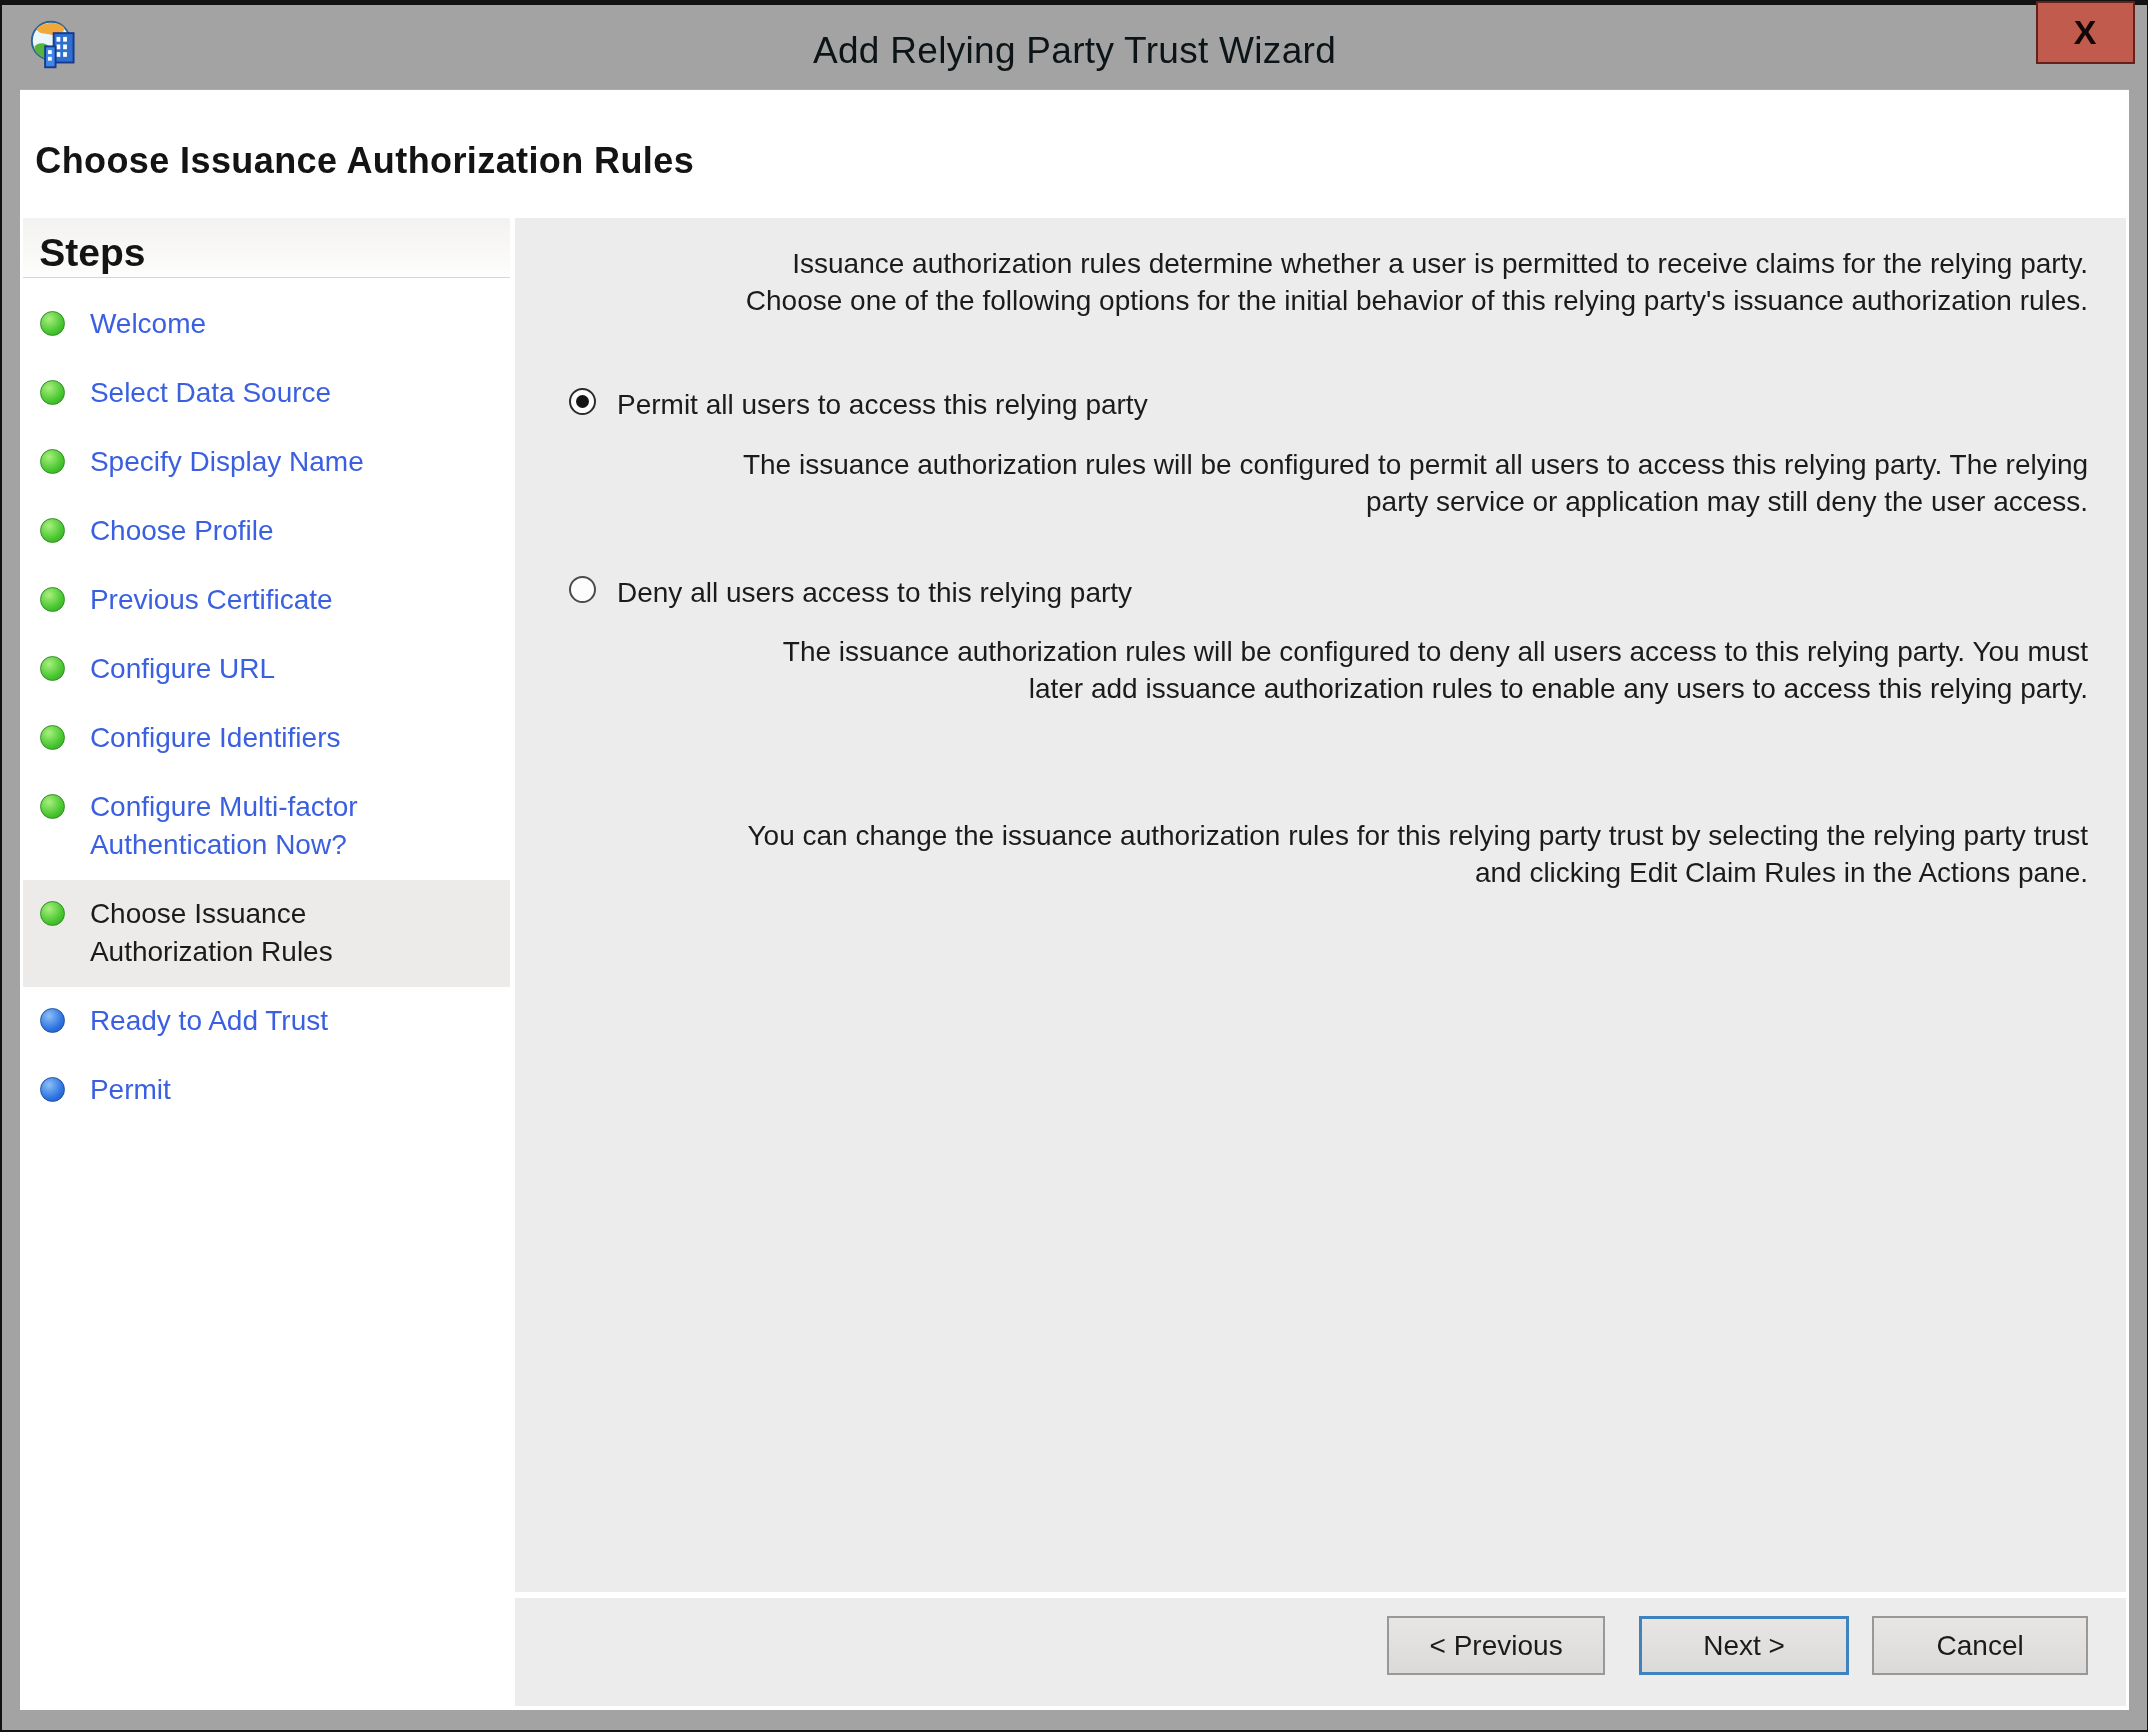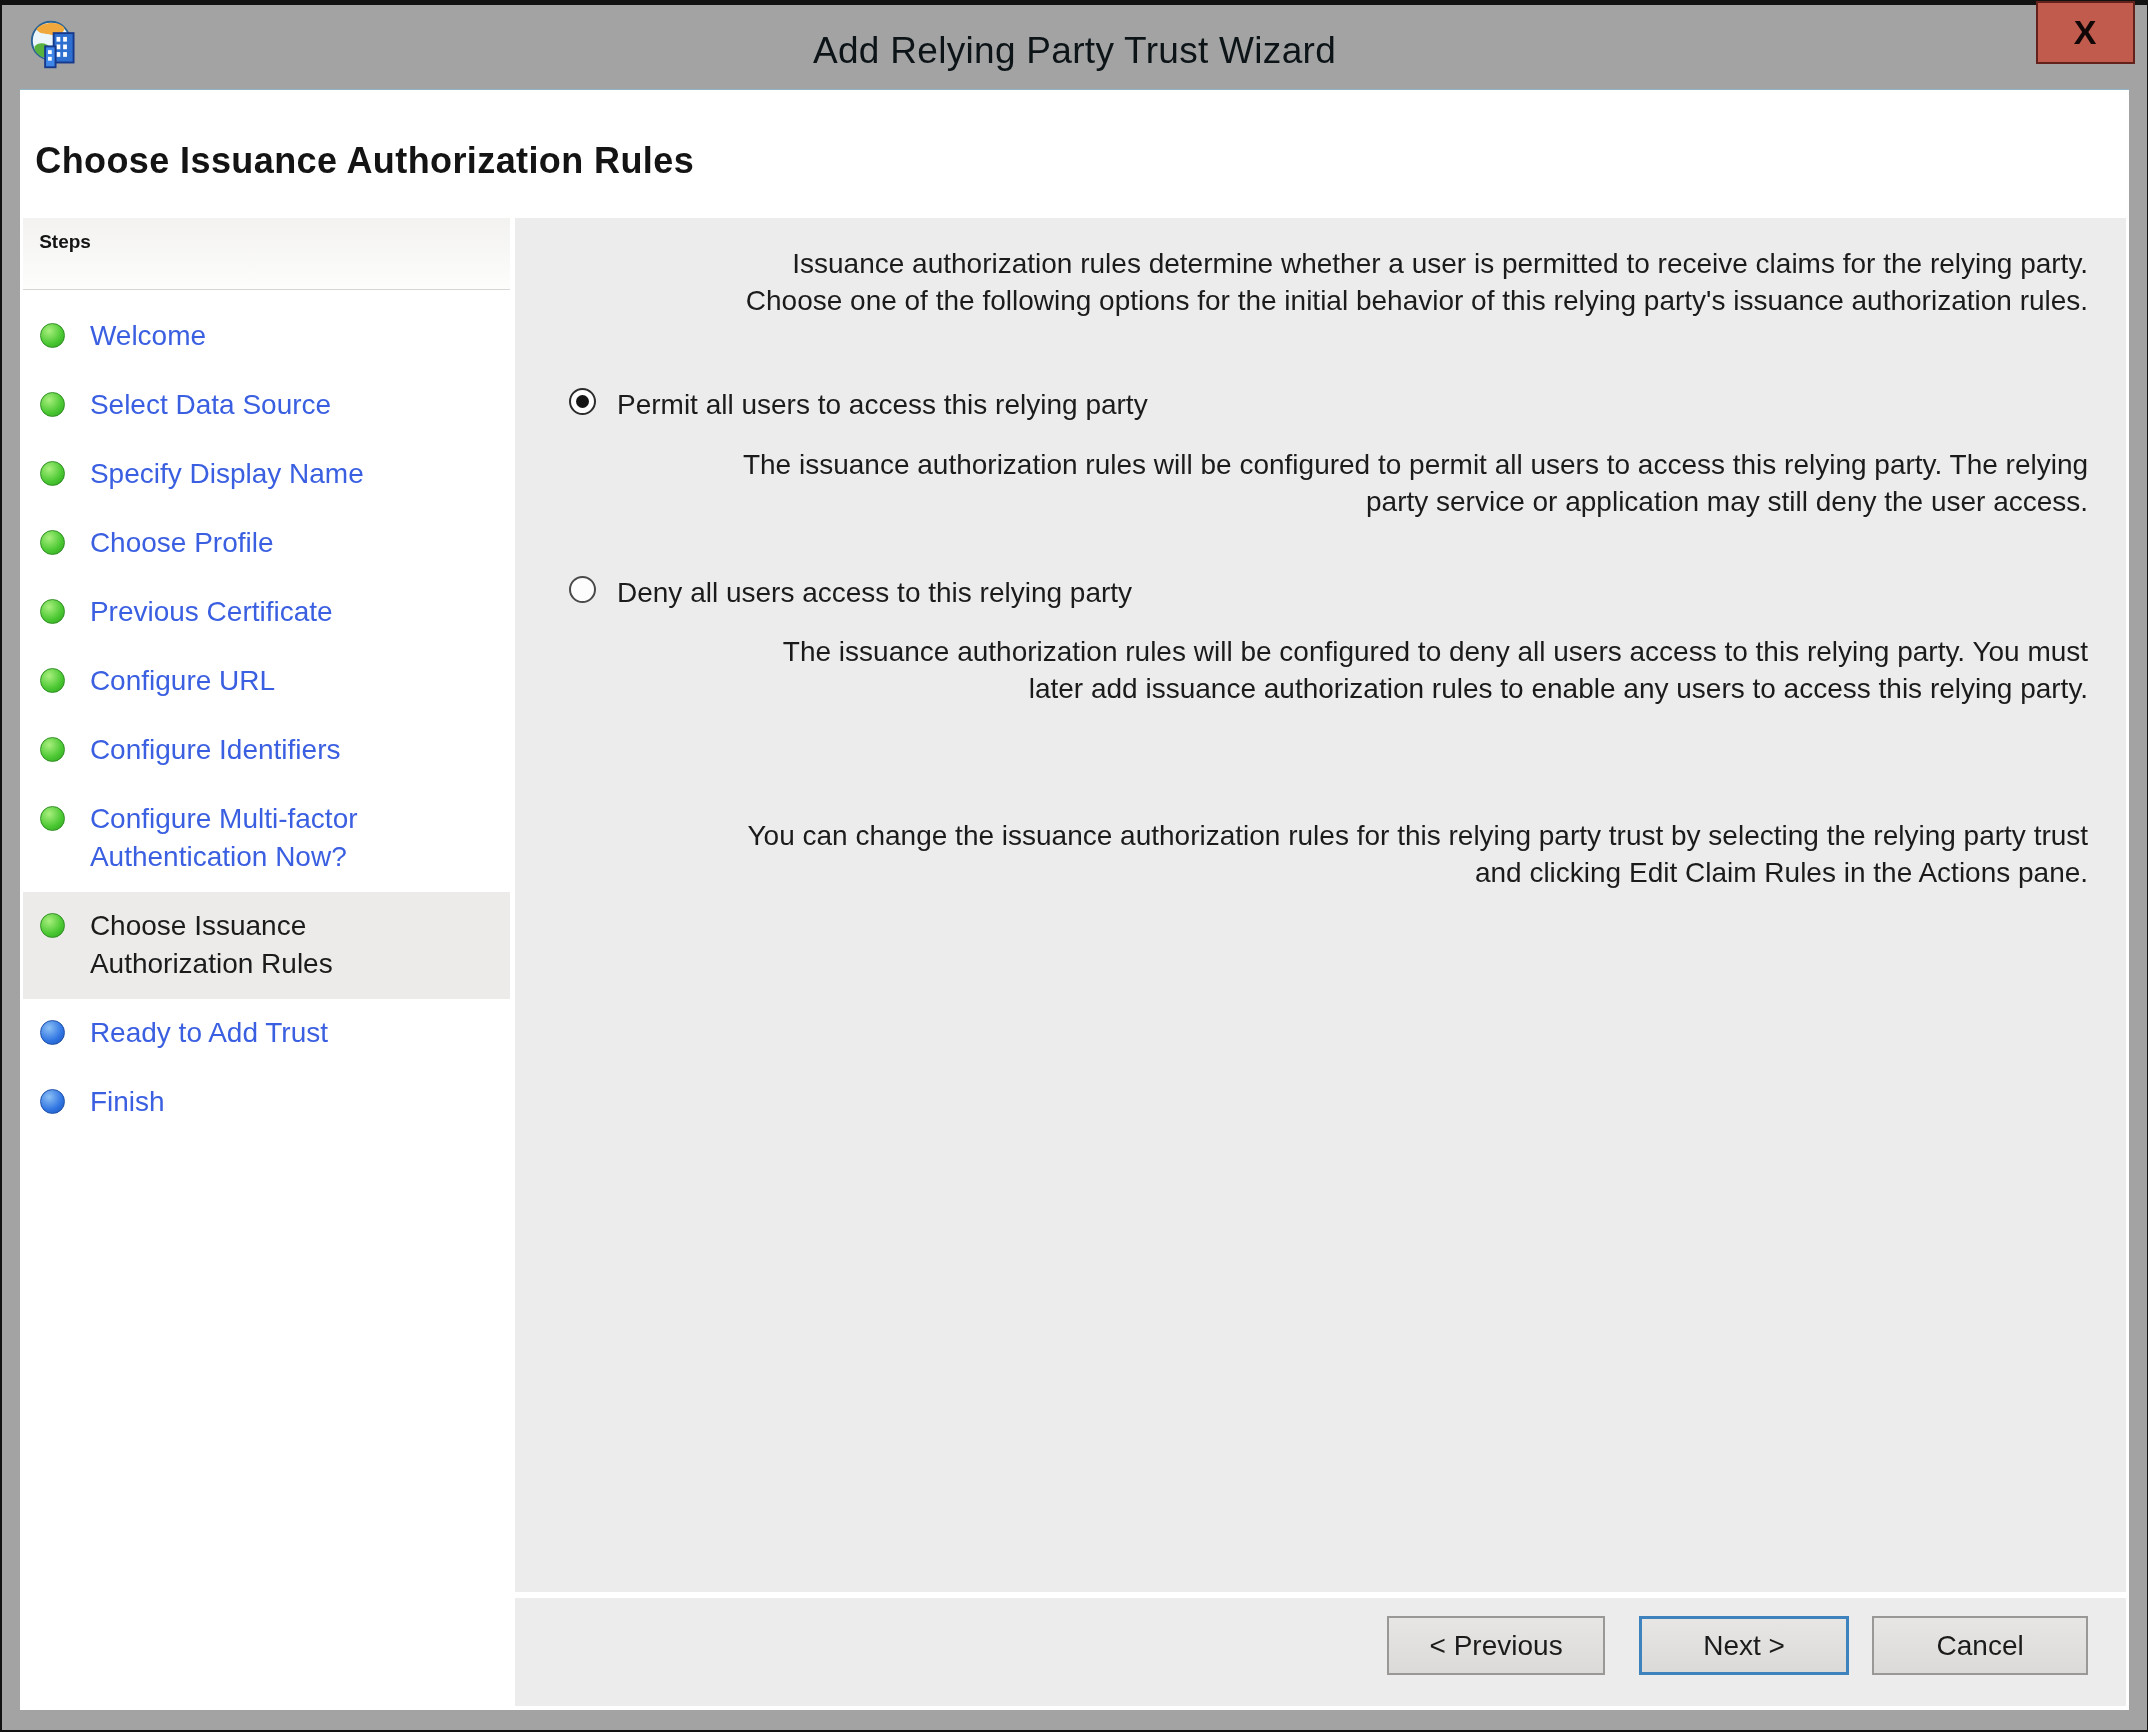--- a/index.html
+++ b/index.html
@@ -48,23 +48,23 @@
     position: absolute; left: 15.3px; top: 50px;
     font-size: 36px; font-weight: bold; color: #141414;
     letter-spacing: 0.4px;
   }
   
   .steps-col {
     position: absolute; left: 2.9px; top: 128px; bottom: 3.8px; width: 487px;
     background: #ffffff;
   }
   .steps-header {
-    height: 72px; box-sizing: border-box;
+    height: 60px; box-sizing: border-box;
     padding: 13.4px 0 0 16.3px;
-    font-size: 19px; font-weight: bold; color: #141414;
+    font-size: 39px; font-weight: bold; color: #141414;
     background: linear-gradient(#f3f2f1, #fdfdfc);
     border-bottom: 1.9px solid #d8d6d4;
   }
   .steps-list { list-style: none; margin: 11.5px 0 0 0; padding: 0; }
   .steps-list li {
     position: relative;
     min-height: 69px; box-sizing: border-box;
     padding: 15.3px 7.6px 0 67px;
     font-size: 28px; line-height: 38px;
   }
@@ -204,21 +204,21 @@
           <span class="dot completed"></span>
           <span class="step-label">Choose Issuance
 Authorization Rules</span>
         </li>
         <li>
           <span class="dot upcoming"></span>
           <span class="step-label">Ready to Add Trust</span>
         </li>
         <li>
           <span class="dot upcoming"></span>
-          <span class="step-label">Finish</span>
+          <span class="step-label">Permit</span>
         </li>
       </ul>
     </div>
 
     <div class="main-col">
 
       <div class="content-panel">
         <div class="para intro">Issuance authorization rules determine whether a user is permitted to receive claims for the relying party.
 Choose one of the following options for the initial behavior of this relying party's issuance authorization rules.</div>
 

